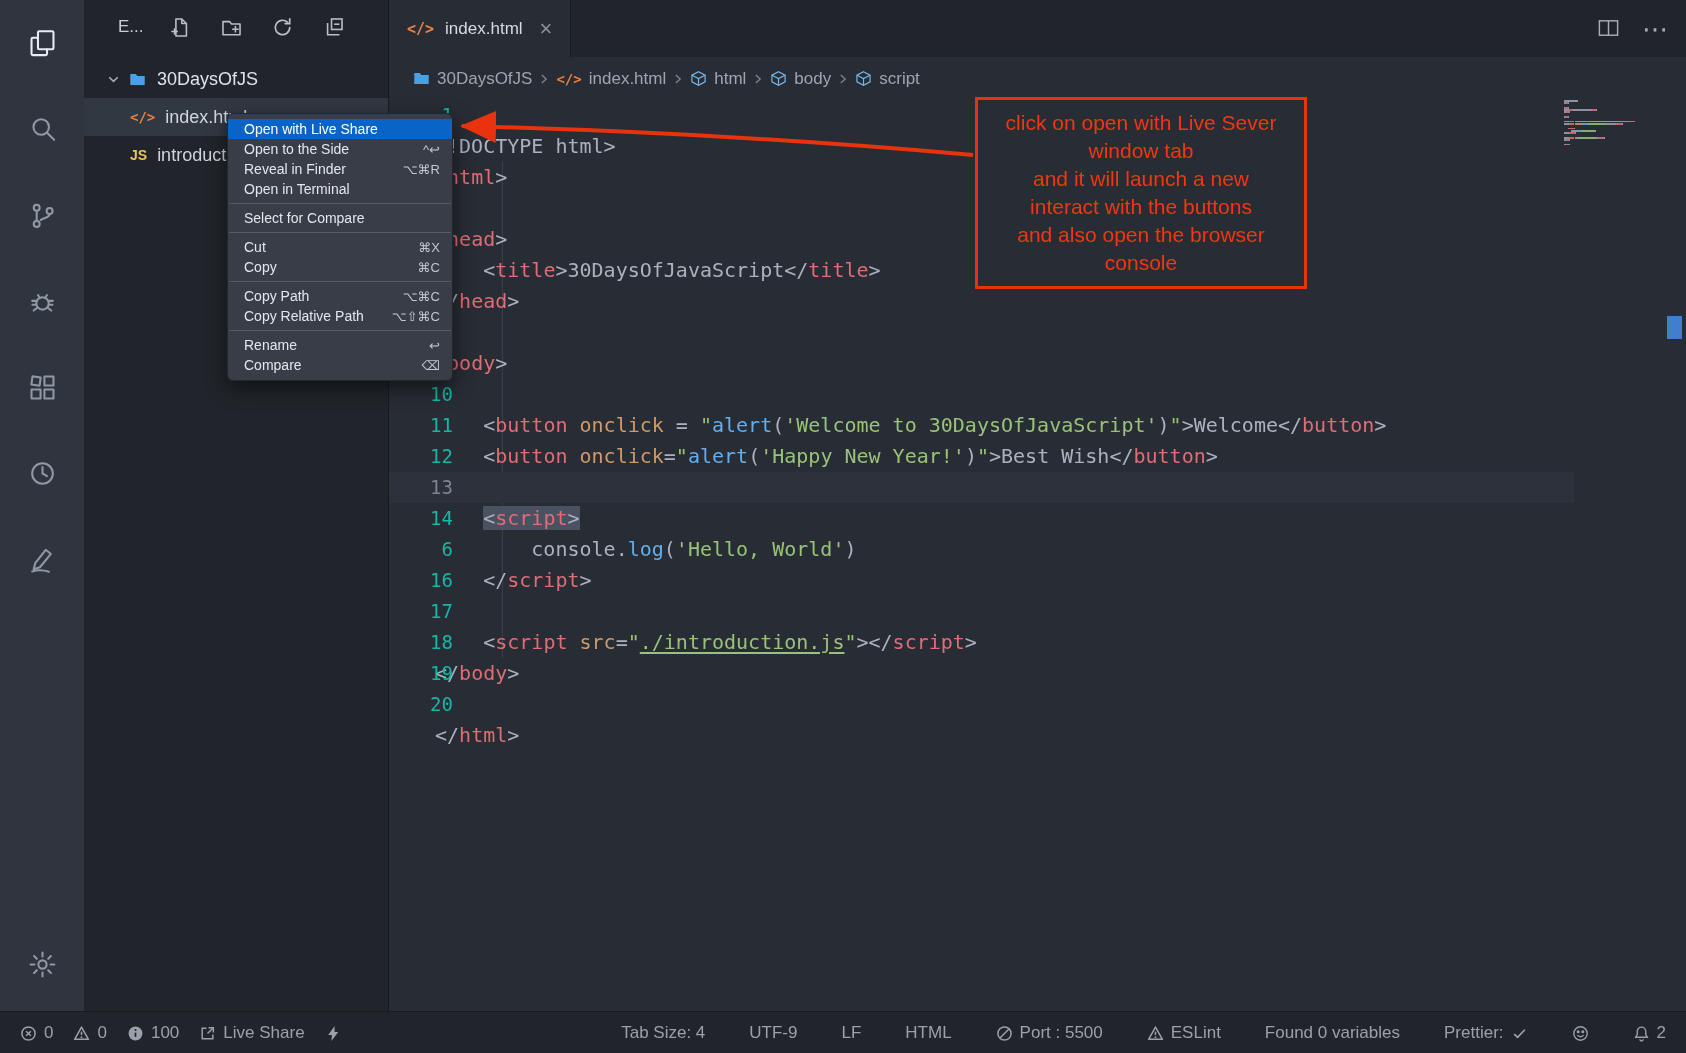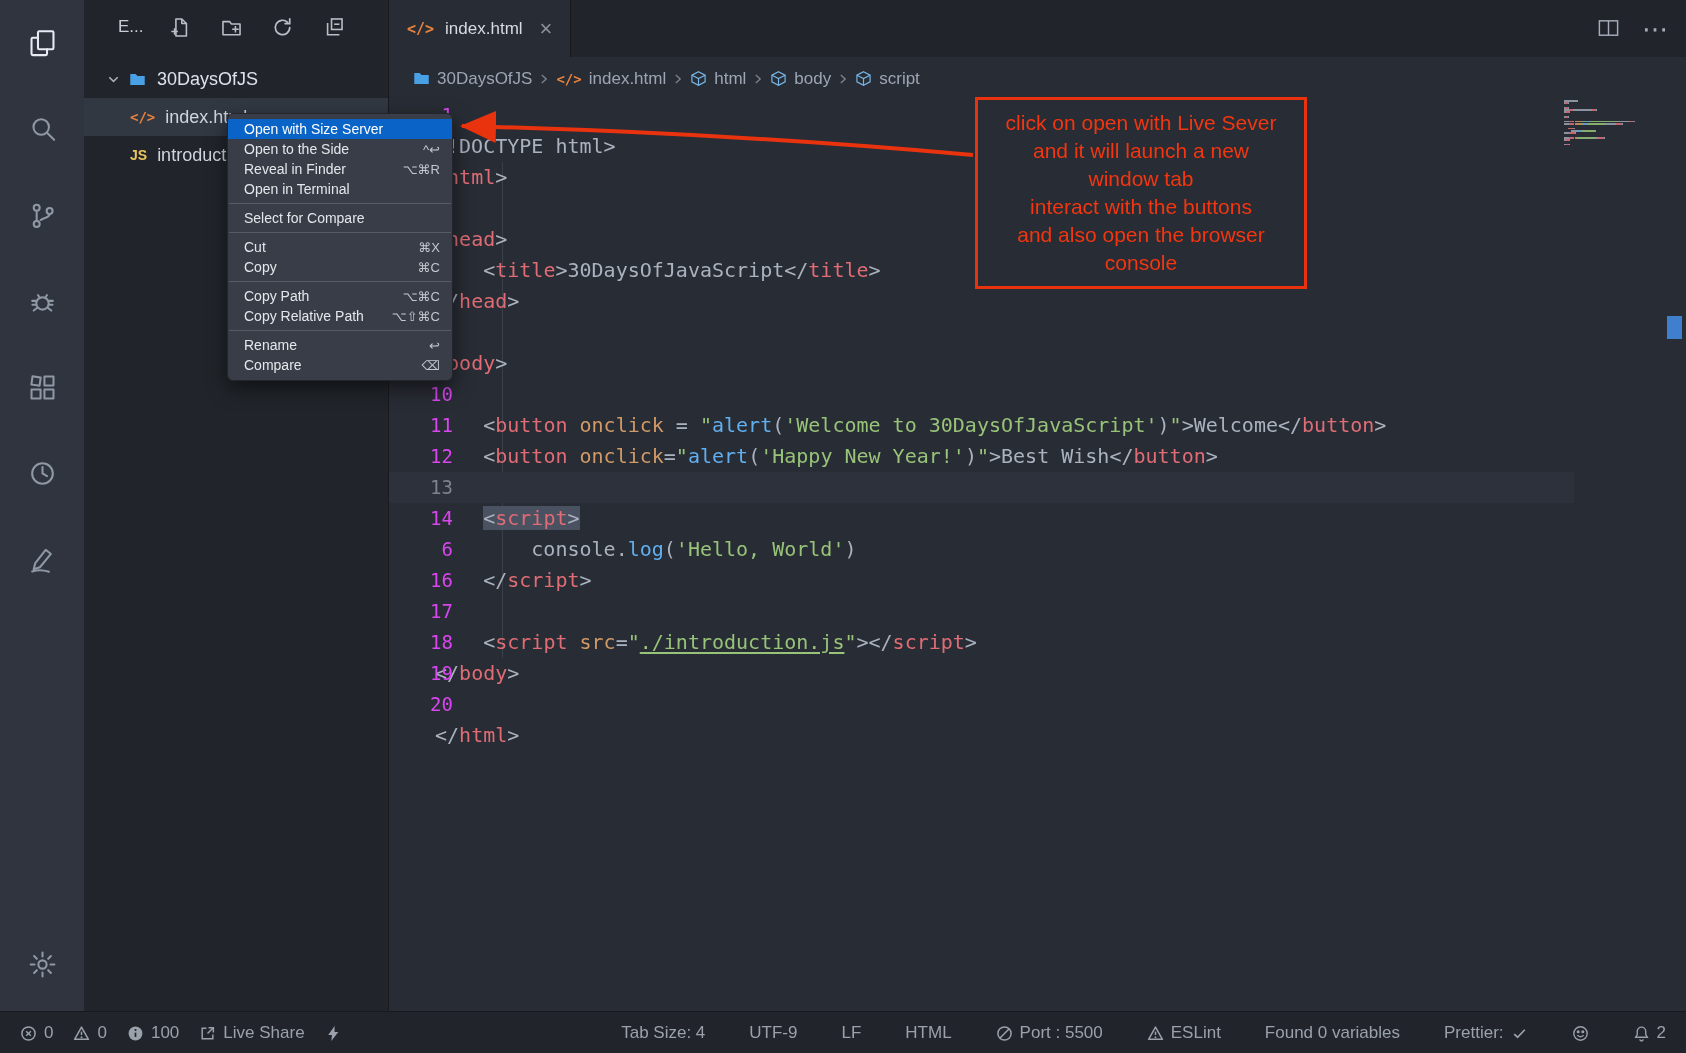--- a/index.html
+++ b/index.html
@@ -43,21 +43,21 @@
   .bc-item{display:flex;align-items:center;gap:7px;cursor:pointer;}
   .bc-ico{display:flex;}
   .bc-ico svg{width:17px;height:17px;}
   .bc-sep{display:flex;margin:0 5px;color:#7e8695;}
   .bc-sep svg{width:14px;height:14px;}
 
   .code-area{flex:1;position:relative;font-family:"DejaVu Sans Mono",monospace;font-size:20px;}
   .code-line{display:flex;height:31px;line-height:31px;position:relative;flex-direction:column;}
   .code-line.active::before{content:'';position:absolute;left:0;right:112px;top:0;bottom:0;background:#2c313c;z-index:0;}
   .code-line>*{position:relative;z-index:1;}
-  .ln{width:64px;text-align:right;color:#d946ef;flex:none;font-size:19px;}
+  .ln{width:64px;text-align:right;color:#14b8a6;flex:none;font-size:19px;}
   .code-line.active .ln{color:#7d848f;}
   .code-text{white-space:pre;margin-left:46px;}
   .tk-pln{color:#abb2bf;}
   .tk-tag{color:#e06c75;}
   .tk-attr{color:#d19a66;}
   .tk-str{color:#98c379;}
   .tk-fn{color:#61afef;}
   .tk-lnk{color:#98c379;text-decoration:underline;text-underline-offset:3px;}
   .occ{background:#4a5160;}
   .indent-guide{position:absolute;left:113px;top:62px;width:1px;height:496px;background:#3a3f4a;}
@@ -500,21 +500,21 @@
               <path d="M6.5 13.5a1.5 1.5 0 0 0 3 0"></path>
             </svg>
           </span>
           <span>2</span>
         </div>
       </div>
   </footer>
 
   <div class="context-menu" id="context-menu">
       <div class="menu-item selected">
-        <span class="menu-label">Open with Size Server</span>
+        <span class="menu-label">Open with Live Share</span>
         <span class="menu-shortcut"></span>
       </div>
       <div class="menu-item">
         <span class="menu-label">Open to the Side</span>
         <span class="menu-shortcut">^↩</span>
       </div>
       <div class="menu-item">
         <span class="menu-label">Reveal in Finder</span>
         <span class="menu-shortcut">⌥⌘R</span>
       </div>
@@ -551,22 +551,22 @@
         <span class="menu-shortcut">↩</span>
       </div>
       <div class="menu-item">
         <span class="menu-label">Compare</span>
         <span class="menu-shortcut">⌫</span>
       </div>
     </div>
 
   <div class="annotation-box" id="annotation">
       <div>click on open with Live Sever</div>
+      <div>window tab</div>
       <div>and it will launch a new</div>
-      <div>window tab</div>
       <div>interact with the buttons</div>
       <div>and also open the browser</div>
       <div>console</div>
     </div>
   <svg class="arrow-overlay">
     <defs>
       <marker id="ah" markerWidth="10" markerHeight="9" refX="8.5" refY="4" orient="auto">
         <path d="M0 0 L9 4 L0 8 Z" fill="#e8330e"></path>
       </marker>
     </defs>

